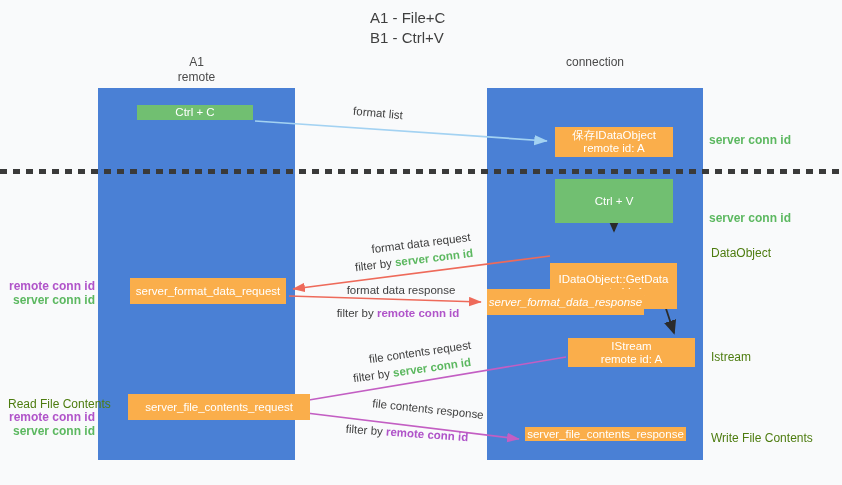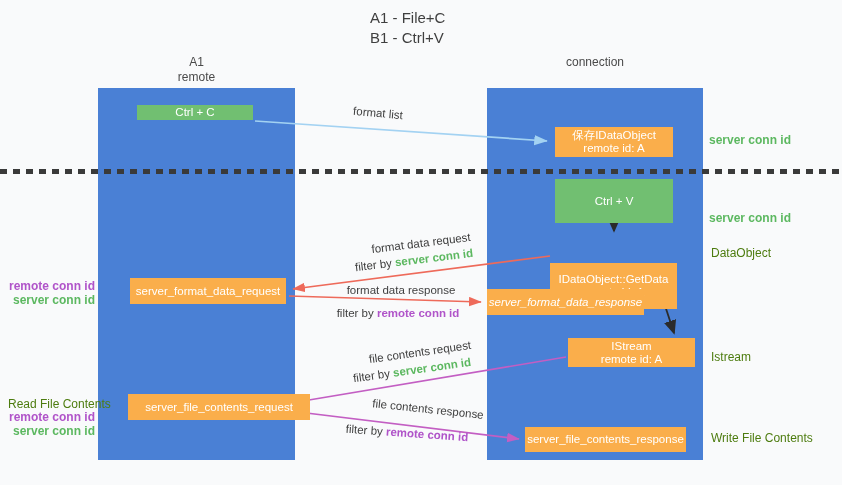--- a/index.html
+++ b/index.html
@@ -104,21 +104,21 @@
     <div>IDataObject::GetData</div>
     <div>remote id: A</div>
   </div>
   <div class="node orange" style="left:487px;top:289px;width:157px;height:26px;font-style:italic;">
     <div>server_format_data_response</div>
   </div>
   <div class="node orange" style="left:568px;top:338px;width:127px;height:29px;">
     <div>IStream</div>
     <div>remote id: A</div>
   </div>
-  <div class="node orange" style="left:525px;top:427px;width:161px;height:25px;">
+  <div class="node orange" style="left:525px;top:427px;width:161px;height:14px;">
     <div>server_file_contents_response</div>
   </div>
 
   <div class="edge-label" style="left:378px;top:113px;transform:translate(-50%,-50%) rotate(5deg);">format list</div>
 
   <div class="edge-label" style="left:421px;top:243px;transform:translate(-50%,-50%) rotate(-7deg);">format data request</div>
   <div class="edge-label" style="left:414px;top:260px;transform:translate(-50%,-50%) rotate(-7deg);">
     <span>filter by </span><span class="green">server conn id</span>
   </div>
 

